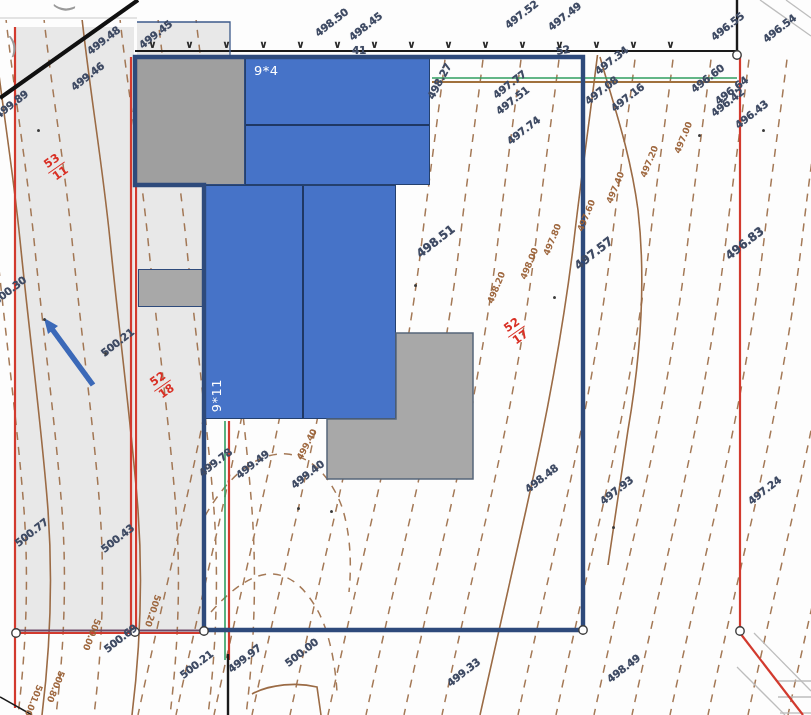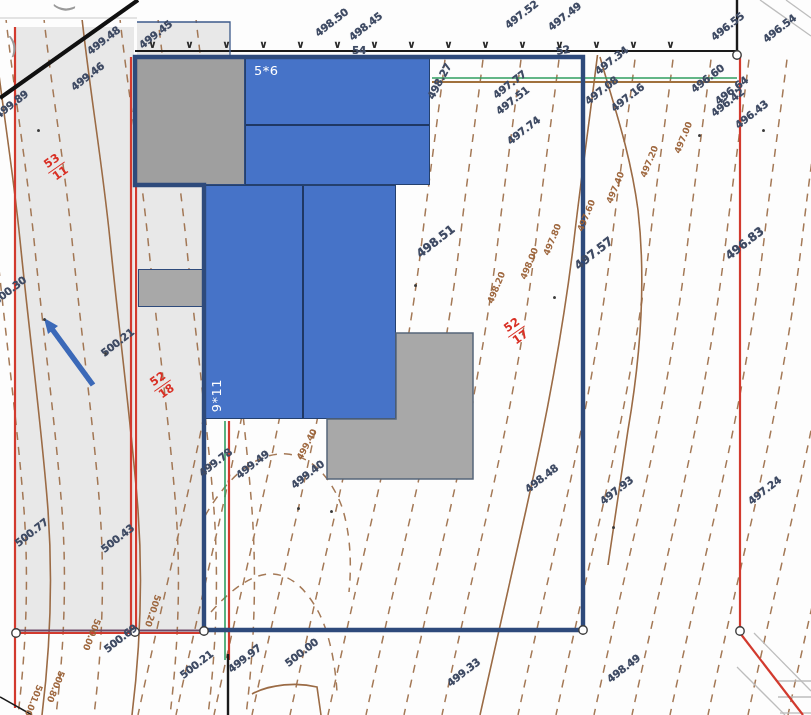--- a/index.html
+++ b/index.html
@@ -80,21 +80,21 @@
         <use href="#cR" transform="translate(604,0)"></use>
         <path d="M600,57 C612,100 630,150 638,210 C646,280 640,360 628,430 C618,500 612,540 608,565"></path>
         <path d="M252,694 C270,684 298,682 317,687 L321,715"></path>
       </g>
     </g>
   </svg>
 
   <div class="bldg-gray" style="left:135px;top:58px;width:110px;height:127px;"></div>
   <div class="bldg-blue" style="left:245px;top:57px;width:185px;height:128px;">
     <div class="wall-h" style="top:66px;"></div>
-    <span class="bldg-label" style="left:8px;top:5px;">5*6</span>
+    <span class="bldg-label" style="left:8px;top:5px;">9*4</span>
   </div>
   <div class="bldg-blue" style="left:205px;top:185px;width:191px;height:234px;">
     <div class="wall-v" style="left:96px;"></div>
     <span class="bldg-label vert" style="left:3px;bottom:6px;">9*11</span>
   </div>
   <div class="bldg-gray" style="left:138px;top:269px;width:68px;height:38px;background:#a8a8a8;"></div>
   <svg width="811" height="715" viewBox="0 0 811 715">
     <polygon points="396,333 473,333 473,479 327,479 327,419 396,419" fill="#a8a8a8" stroke="#55657a" stroke-width="1.5"></polygon>
   </svg>
 
@@ -152,21 +152,21 @@
   <span class="fragment" style="left:8px;top:32px;transform:rotate(-8deg);">)</span>
   <span class="fragment" style="left:60px;top:-6px;transform:rotate(96deg);">)</span>
 
   <div id="labels">
       <span class="lbl" style="left: 88px; top: 46px; transform: rotate(-38deg);">499.48</span>
       <span class="lbl" style="left: 72px; top: 82px; transform: rotate(-38deg);">499.46</span>
       <span class="lbl" style="left: 140px; top: 40px; transform: rotate(-38deg);">499.45</span>
       <span class="lbl" style="left: -4px; top: 110px; transform: rotate(-38deg);">499.89</span>
       <span class="lbl" style="left: 316px; top: 28px; transform: rotate(-38deg);">498.50</span>
       <span class="lbl" style="left: 350px; top: 32px; transform: rotate(-38deg);">498.45</span>
-      <span class="lbl" style="left: 352px; top: 44px;">54</span>
+      <span class="lbl" style="left: 352px; top: 44px;">41</span>
       <span class="lbl" style="left: 506px; top: 20px; transform: rotate(-38deg);">497.52</span>
       <span class="lbl" style="left: 549px; top: 22px; transform: rotate(-38deg);">497.49</span>
       <span class="lbl" style="left: 556px; top: 45px; transform: rotate(-10deg);">52</span>
       <span class="lbl" style="left: 712px; top: 32px; transform: rotate(-38deg);">496.55</span>
       <span class="lbl" style="left: 764px; top: 34px; transform: rotate(-38deg);">496.54</span>
       <span class="lbl" style="left: 596px; top: 66px; transform: rotate(-38deg);">497.34</span>
       <span class="lbl" style="left: 586px; top: 96px; transform: rotate(-38deg);">497.08</span>
       <span class="lbl" style="left: 612px; top: 103px; transform: rotate(-38deg);">497.16</span>
       <span class="lbl" style="left: 494px; top: 90px; transform: rotate(-38deg);">497.77</span>
       <span class="lbl" style="left: 497px; top: 106px; transform: rotate(-38deg);">497.51</span>

